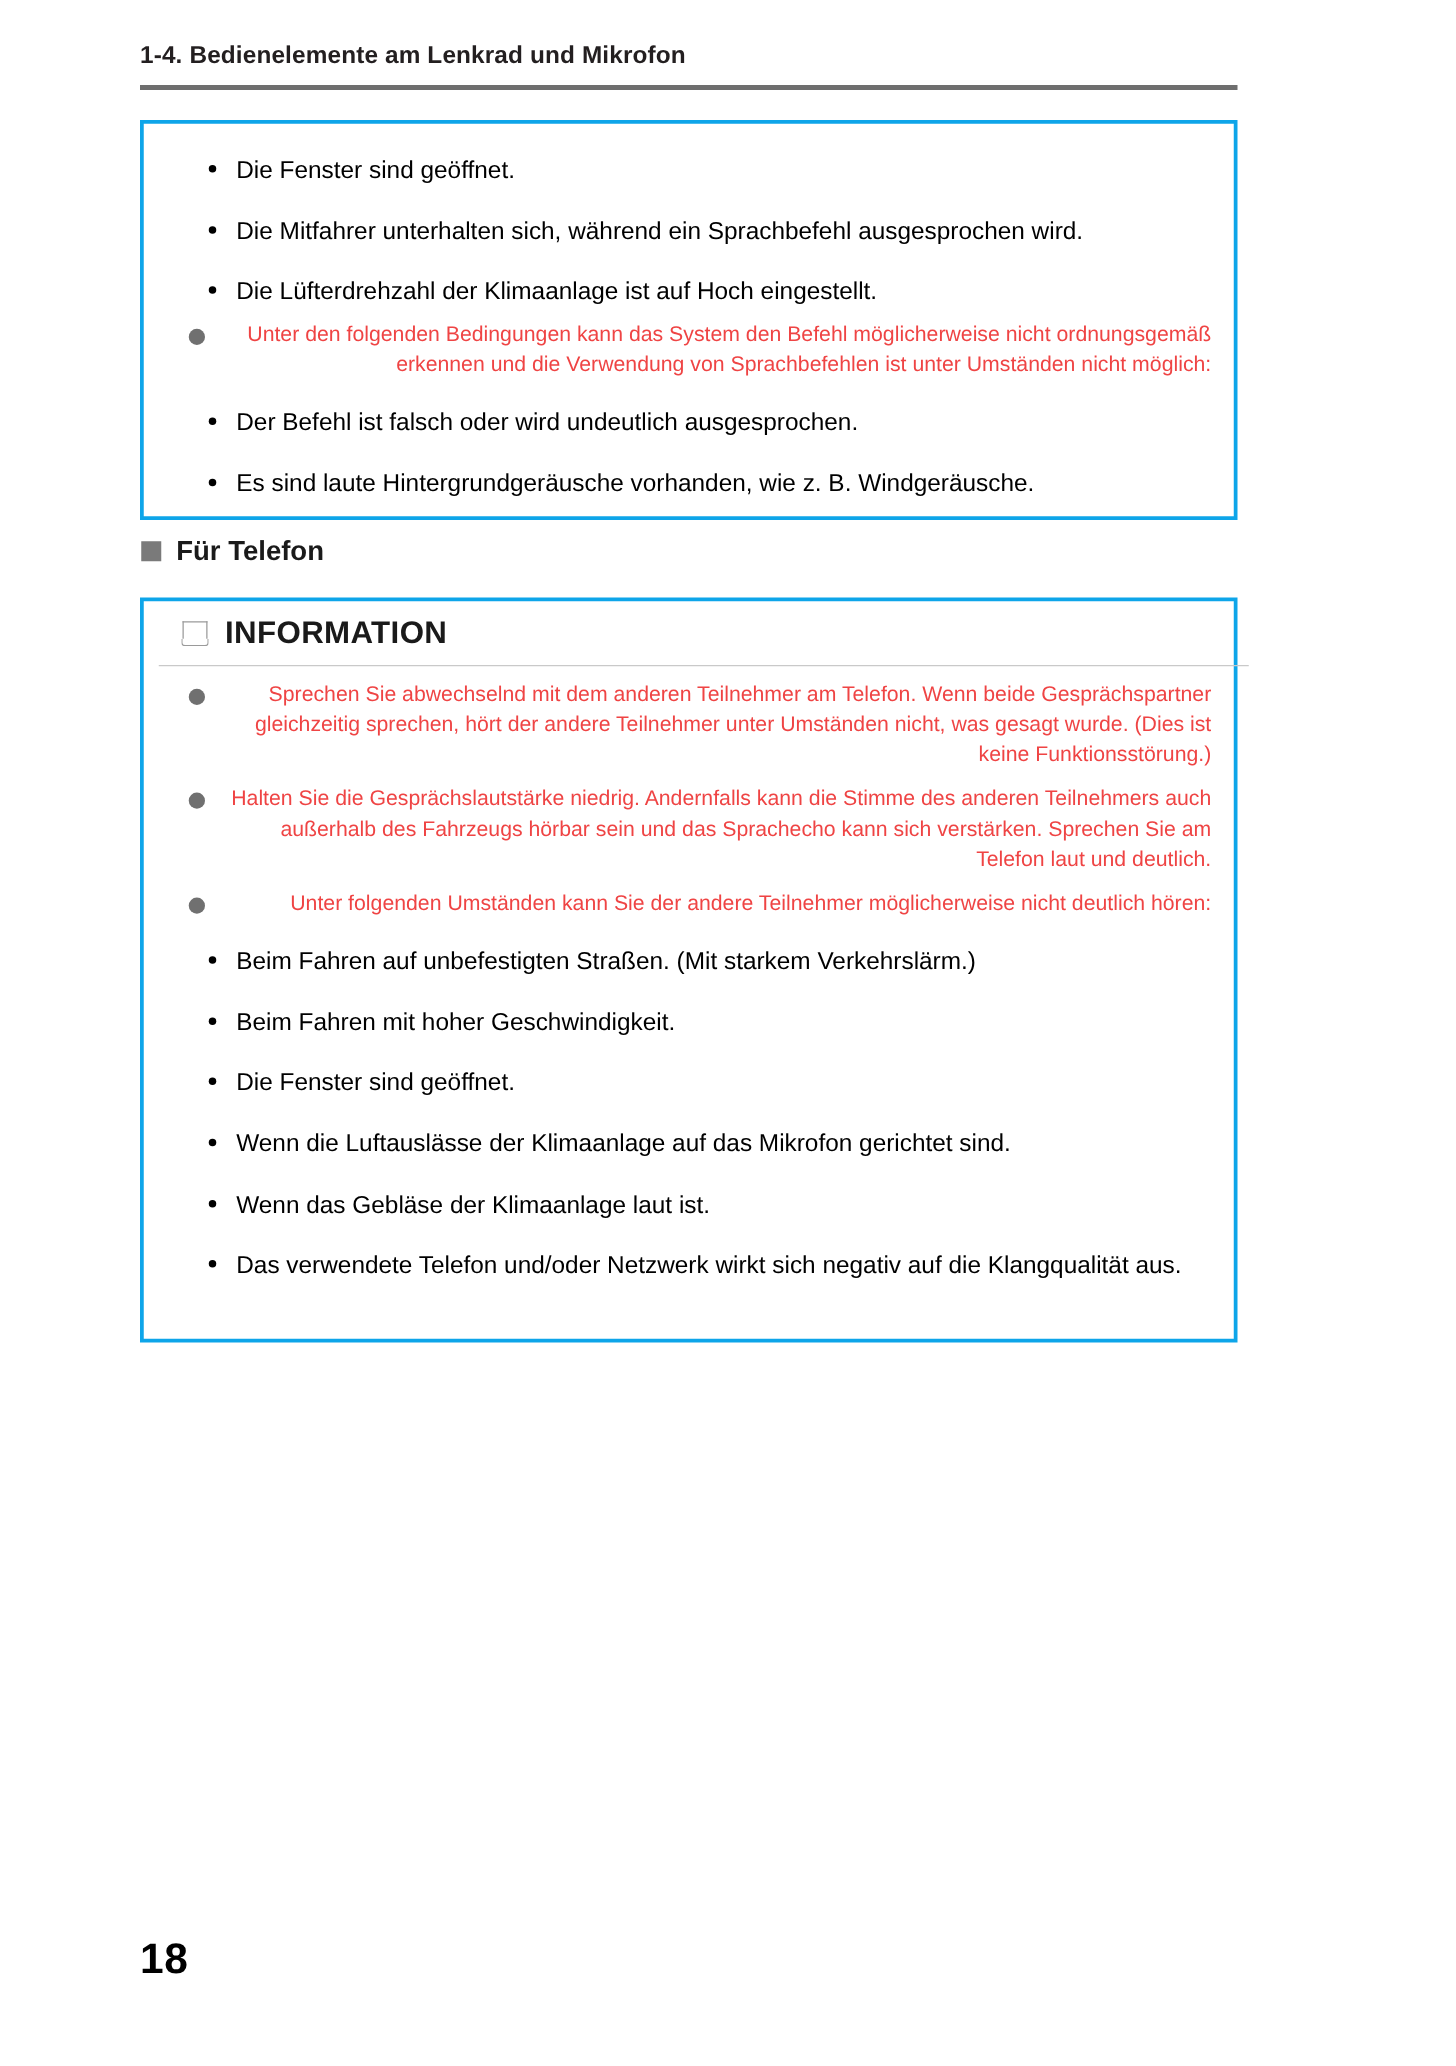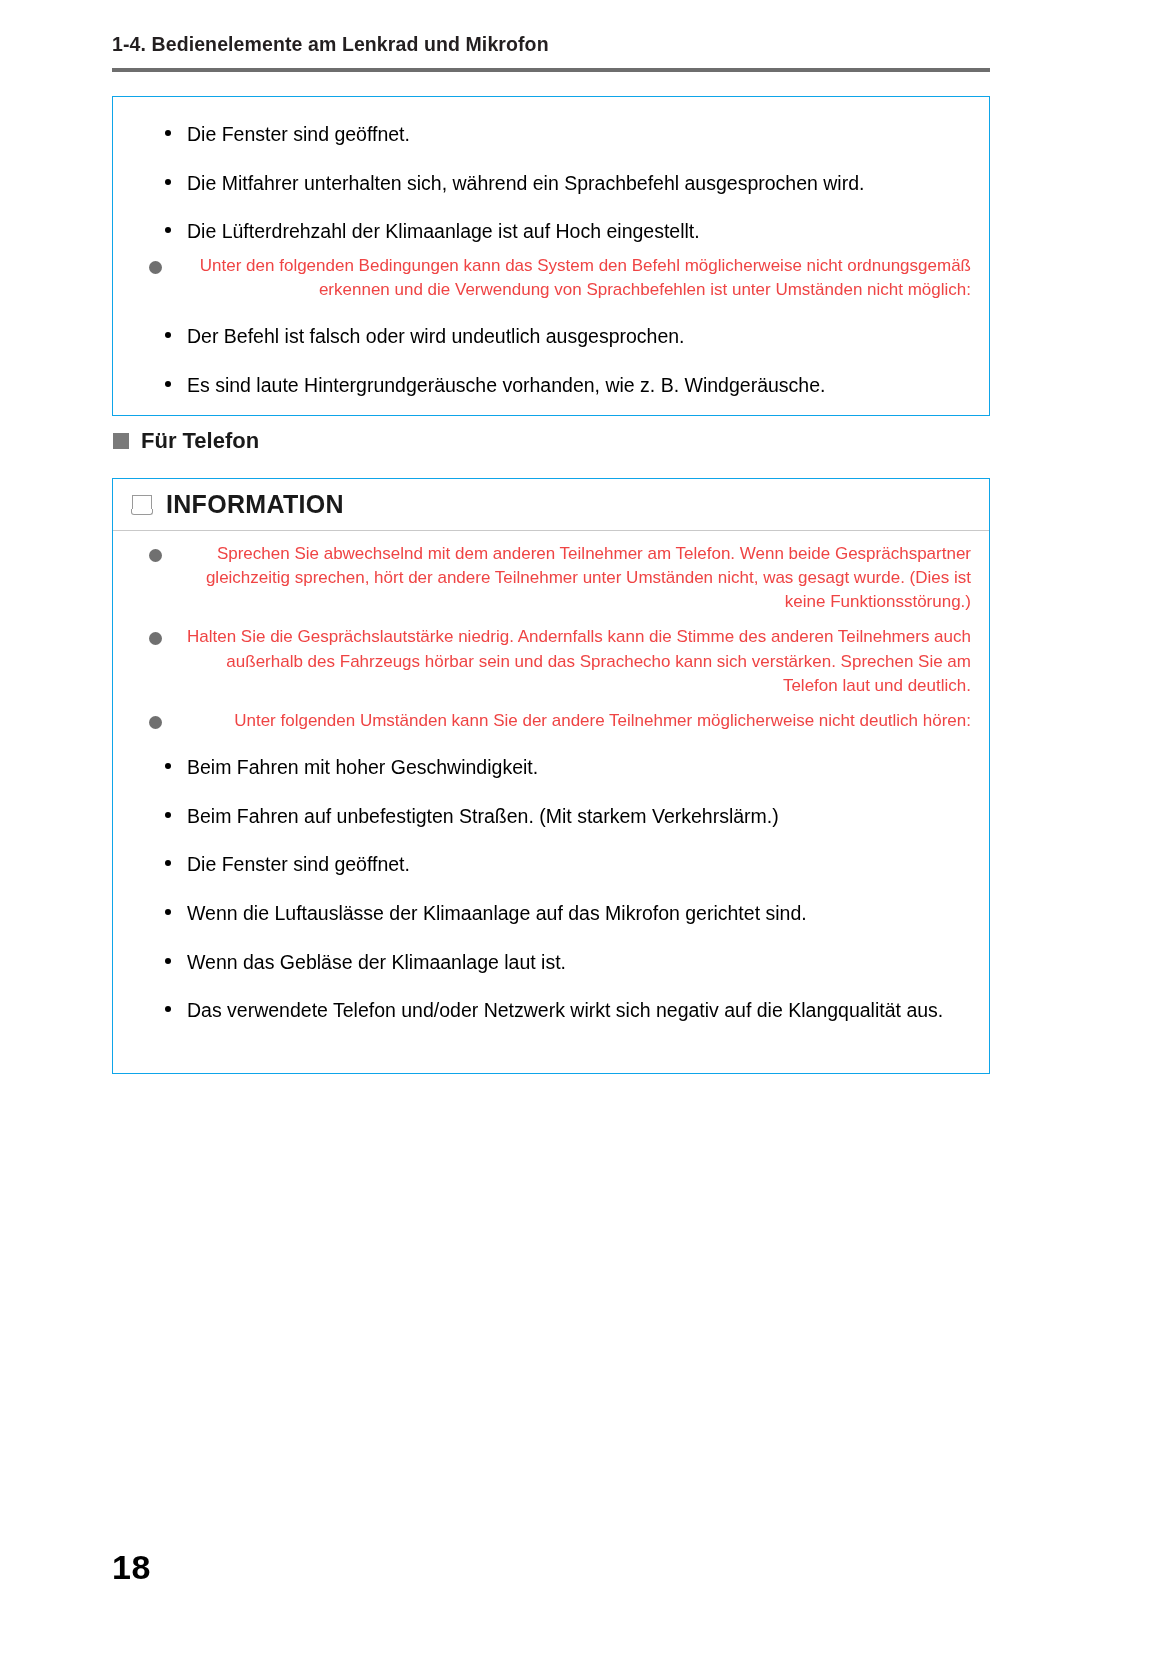--- a/index.html
+++ b/index.html
@@ -45,38 +45,38 @@
     left: 112px;
     top: 68px;
     width: 878px;
     height: 4px;
     background: #6e6e6e;
   }
 
   
   .box {
     position: absolute;
-    border: 1px solid #0ea5e9;
+    border: 3px solid #0ea5e9;
     background: #ffffff;
   }
   .box-notice {
     left: 112px;
     top: 96px;
     width: 878px;
     height: 320px;
   }
   .box-information {
     left: 112px;
     top: 478px;
     width: 878px;
     height: 596px;
   }
   .info-header {
     position: absolute;
-    left: 0; top: 0;
+    left: 12px; top: 0;
     width: 100%;
     height: 52px;
     border-bottom: 1px solid #c9c9c9;
     display: flex;
     align-items: center;
     padding-left: 18px;
   }
   .info-title {
     font-size: 25px;
     font-weight: bold;
@@ -254,26 +254,26 @@
       <div class="item-circle">
         <span>Sprechen Sie abwechselnd mit dem anderen Teilnehmer am Telefon. Wenn beide Gesprächspartner gleichzeitig sprechen, hört der andere Teilnehmer unter Umständen nicht, was gesagt wurde. (Dies ist keine Funktionsstörung.)</span>
       </div>
       <div class="item-circle">
         <span>Halten Sie die Gesprächslautstärke niedrig. Andernfalls kann die Stimme des anderen Teilnehmers auch außerhalb des Fahrzeugs hörbar sein und das Sprachecho kann sich verstärken. Sprechen Sie am Telefon laut und deutlich.</span>
       </div>
       <div class="item-circle">
         <span>Unter folgenden Umständen kann Sie der andere Teilnehmer möglicherweise nicht deutlich hören:</span>
       </div>
       <div class="item-dot">
+        <span>Beim Fahren auf unbefestigten Straßen. (Mit starkem Verkehrslärm.)</span>
+      </div>
+      <div class="item-dot">
         <span>Beim Fahren mit hoher Geschwindigkeit.</span>
       </div>
       <div class="item-dot">
-        <span>Beim Fahren auf unbefestigten Straßen. (Mit starkem Verkehrslärm.)</span>
-      </div>
-      <div class="item-dot">
         <span>Die Fenster sind geöffnet.</span>
       </div>
       <div class="item-dot">
         <span>Wenn die Luftauslässe der Klimaanlage auf das Mikrofon gerichtet sind.</span>
       </div>
       <div class="item-dot">
         <span>Wenn das Gebläse der Klimaanlage laut ist.</span>
       </div>
       <div class="item-dot">
         <span>Das verwendete Telefon und/oder Netzwerk wirkt sich negativ auf die Klangqualität aus.</span>

